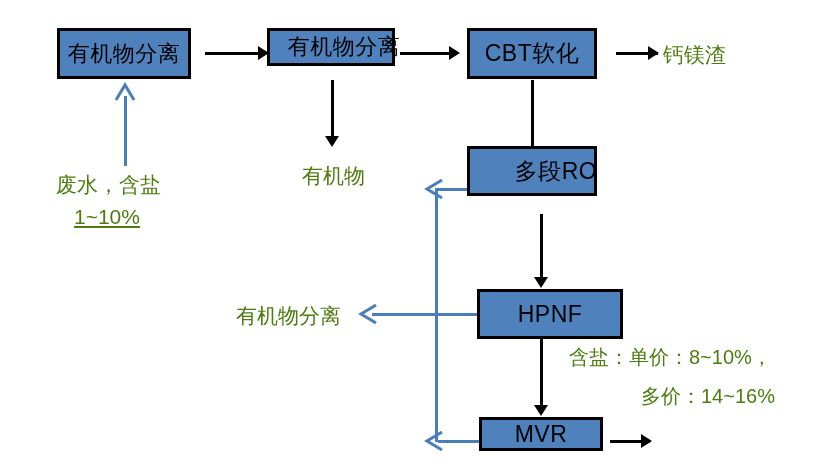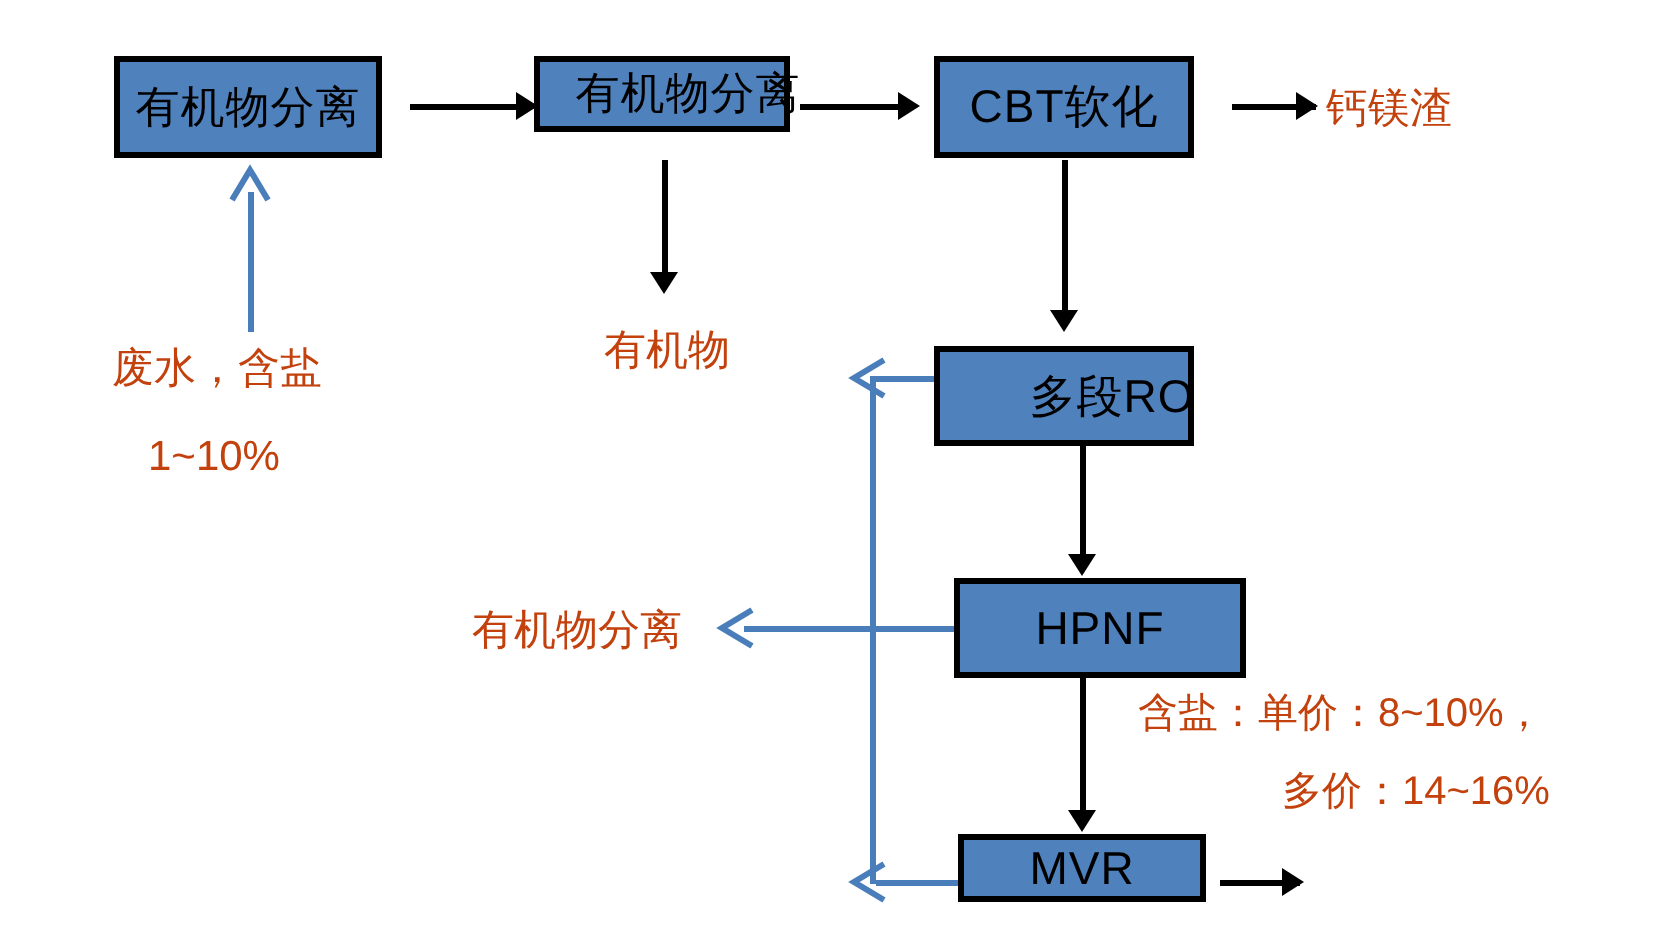--- a/index.html
+++ b/index.html
@@ -29,21 +29,21 @@
     font-size: 22px;
     line-height: 1;
     letter-spacing: 0.5px;
     white-space: nowrap;
   }
   .node.latin { font-size: 23px; }
 
   
   .label {
     position: absolute;
-    color: #c2410c;
+    color: #4d7c0f;
     font-size: 21px;
     line-height: 1.25;
     white-space: nowrap;
   }
   .label.small { font-size: 20px; }
 
   
   .ln-h {
     position: absolute;
     height: 0;
@@ -143,29 +143,29 @@
       <path d="M18 3 L3 12 L18 21" fill="none" stroke="#4a7ebb" stroke-width="3"></path>
     </svg>
   </div>
 
   <div class="node" style="left:57px; top:28px; width:134px; height:51px;">有机物分离</div>
 
   <div class="node" style="left:267px; top:28px; width:128px; height:38px;padding-left:26px;">有机物分离</div>
 
   <div class="node latin" style="left:467px; top:28px; width:130px; height:51px;">CBT软化</div>
 
-  <div class="node latin" style="left:467px; top:173px; width:130px; height:50px;padding-left:48px;">多段RO</div>
+  <div class="node latin" style="left:467px; top:146px; width:130px; height:50px;padding-left:48px;">多段RO</div>
 
   <div class="node latin" style="left:477px; top:289px; width:146px; height:50px;">HPNF</div>
 
   <div class="node latin" style="left:479px; top:417px; width:124px; height:34px;">MVR</div>
 
   <div class="label" style="left:56px; top:172px;">废水，含盐</div>
 
-  <div class="label" style="left:74px; top:216px;">1~10%</div>
+  <div class="label" style="left:74px; top:204px;text-decoration:underline;">1~10%</div>
 
   <div class="label" style="left:302px; top:163px;">有机物</div>
 
   <div class="label" style="left:663px; top:42px;">钙镁渣</div>
 
   <div class="label" style="left:236px; top:303px;">有机物分离</div>
 
 
   <div class="label small" style="left:569px; top:345px;">含盐：单价：8~10%，</div>
 

